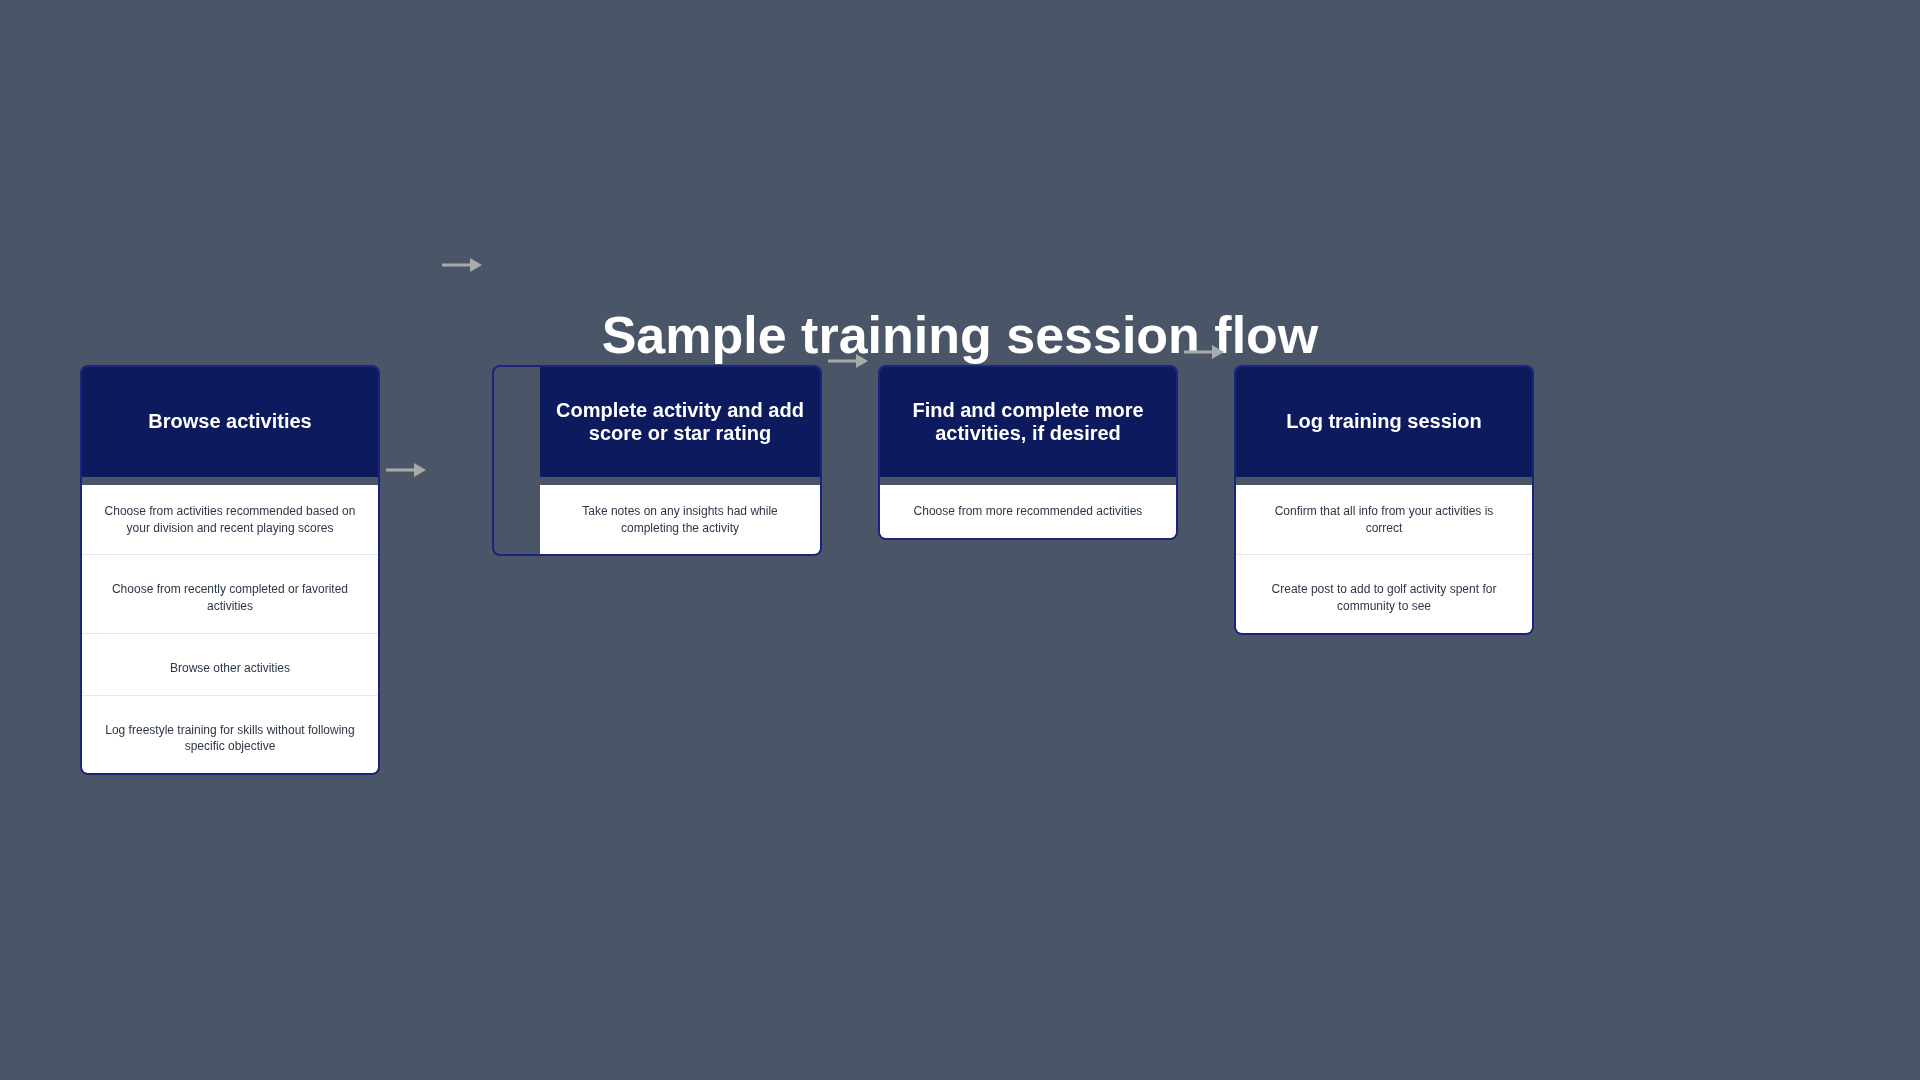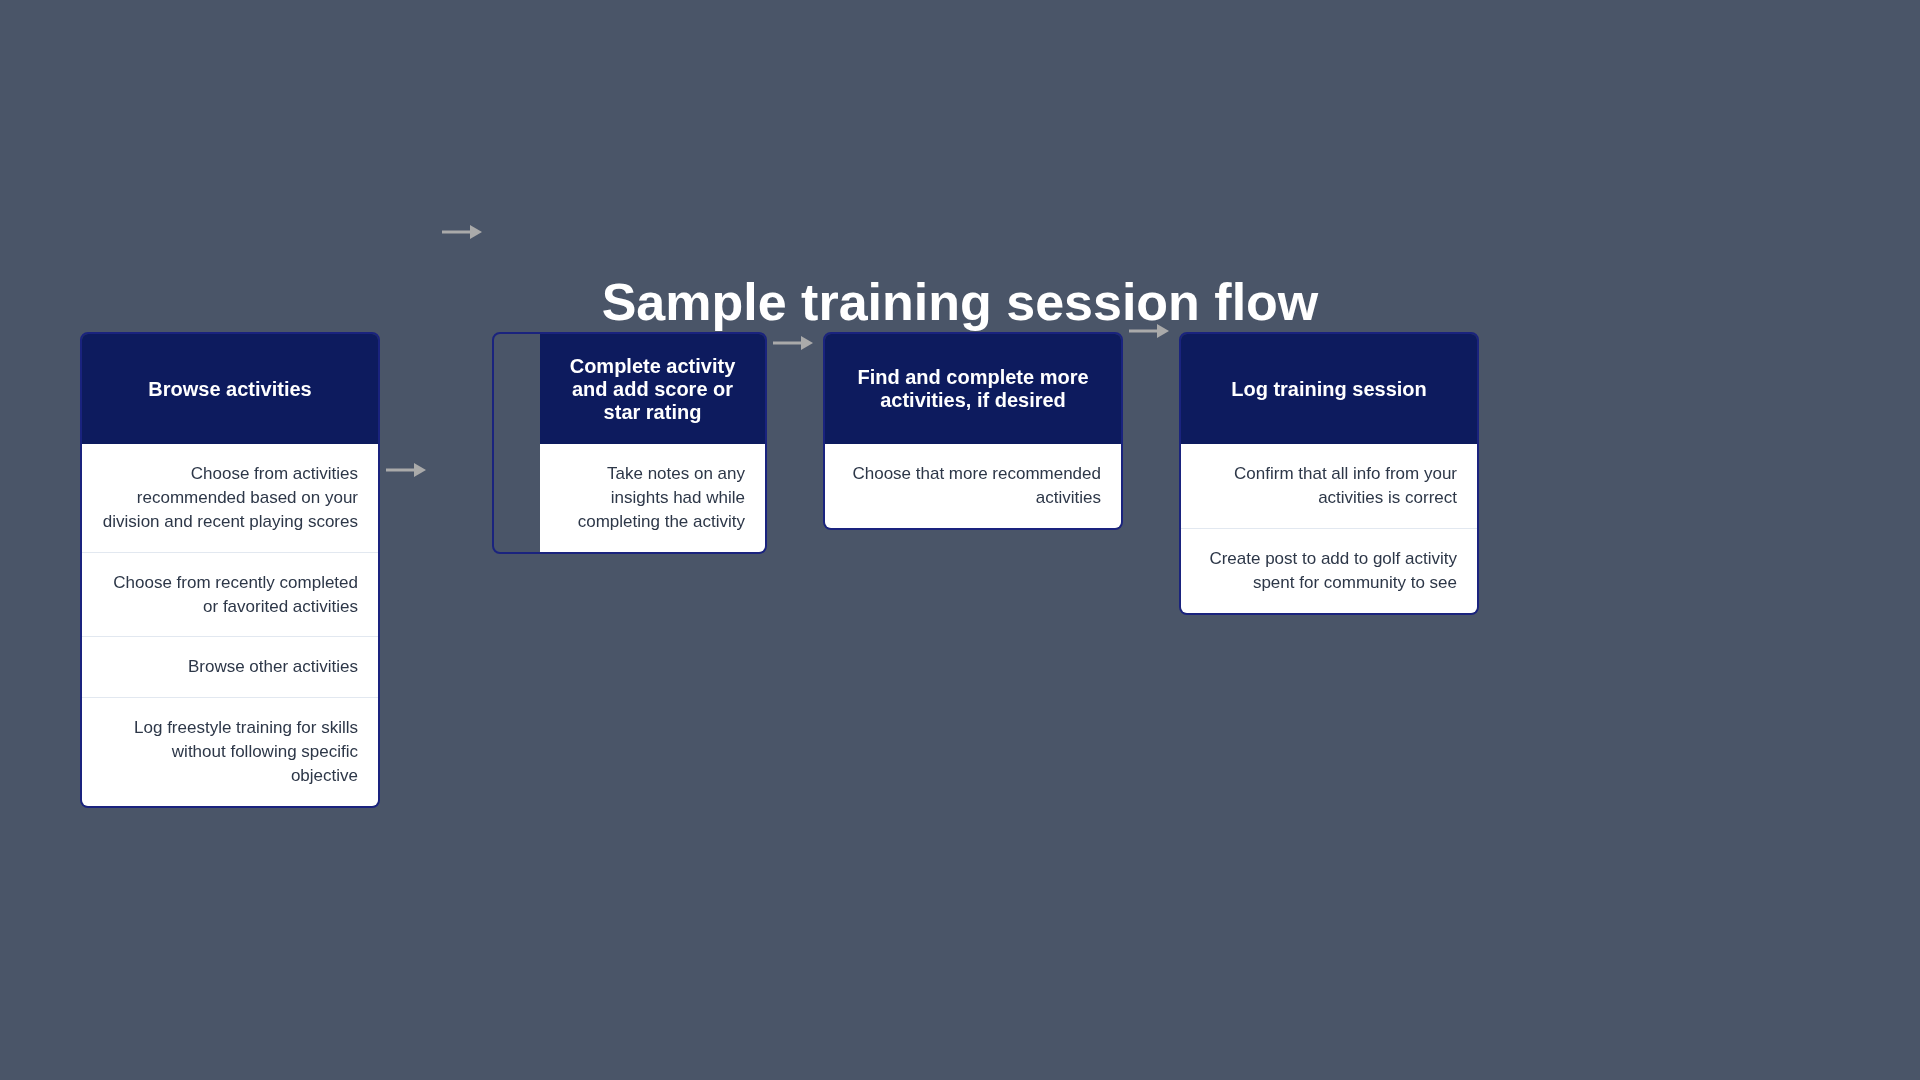--- a/index.html
+++ b/index.html
@@ -59,25 +59,26 @@
       justify-content: center;
     }
 
     .card-body {
       background-color: #ffffff;
       padding: 0;
     }
 
     .card-item {
       color: #2d3748;
-      font-size: 17px;
-      text-align: right;
+      font-size: 12px;
+      text-align: center;
       padding: 18px 20px;
       border-bottom: 1px solid #e2e8f0;
       line-height: 1.4;
+      margin-top: 8px;
     }
 
     .card-item:last-child {
       border-bottom: none;
     }
 
     .arrow {
       display: flex;
       align-items: center;
       justify-content: center;
@@ -86,21 +87,21 @@
       margin-top: -200px;
     }
 
     .arrow-svg {
       width: 40px;
       height: 30px;
     }
 
     
     .card-wide {
-      width: 275px;
+      width: 330px;
       padding-left: 46px;
     }
   </style>
 </head>
 <body>
 
 <h1 class="page-title">Sample training session flow</h1>
 
 <div class="flow-container">
 
@@ -140,21 +141,21 @@
         <svg class="arrow-svg" viewBox="0 0 40 30" xmlns="http://www.w3.org/2000/svg">
           <line x1="0" y1="15" x2="30" y2="15" stroke="#aaaaaa" stroke-width="3"></line>
           <polygon points="28,8 40,15 28,22" fill="#aaaaaa"></polygon>
         </svg>
       </div>
     </div>
     <div class="flow-step">
       <div class="card">
         <div class="card-header">Find and complete more activities, if desired</div>
         <div class="card-body">
-          <div class="card-item">Choose that more recommended activities</div>
+          <div class="card-item">Choose from more recommended activities</div>
         </div>
       </div>
       <div class="arrow">
         <svg class="arrow-svg" viewBox="0 0 40 30" xmlns="http://www.w3.org/2000/svg">
           <line x1="0" y1="15" x2="30" y2="15" stroke="#aaaaaa" stroke-width="3"></line>
           <polygon points="28,8 40,15 28,22" fill="#aaaaaa"></polygon>
         </svg>
       </div>
     </div>
     <div class="flow-step">

